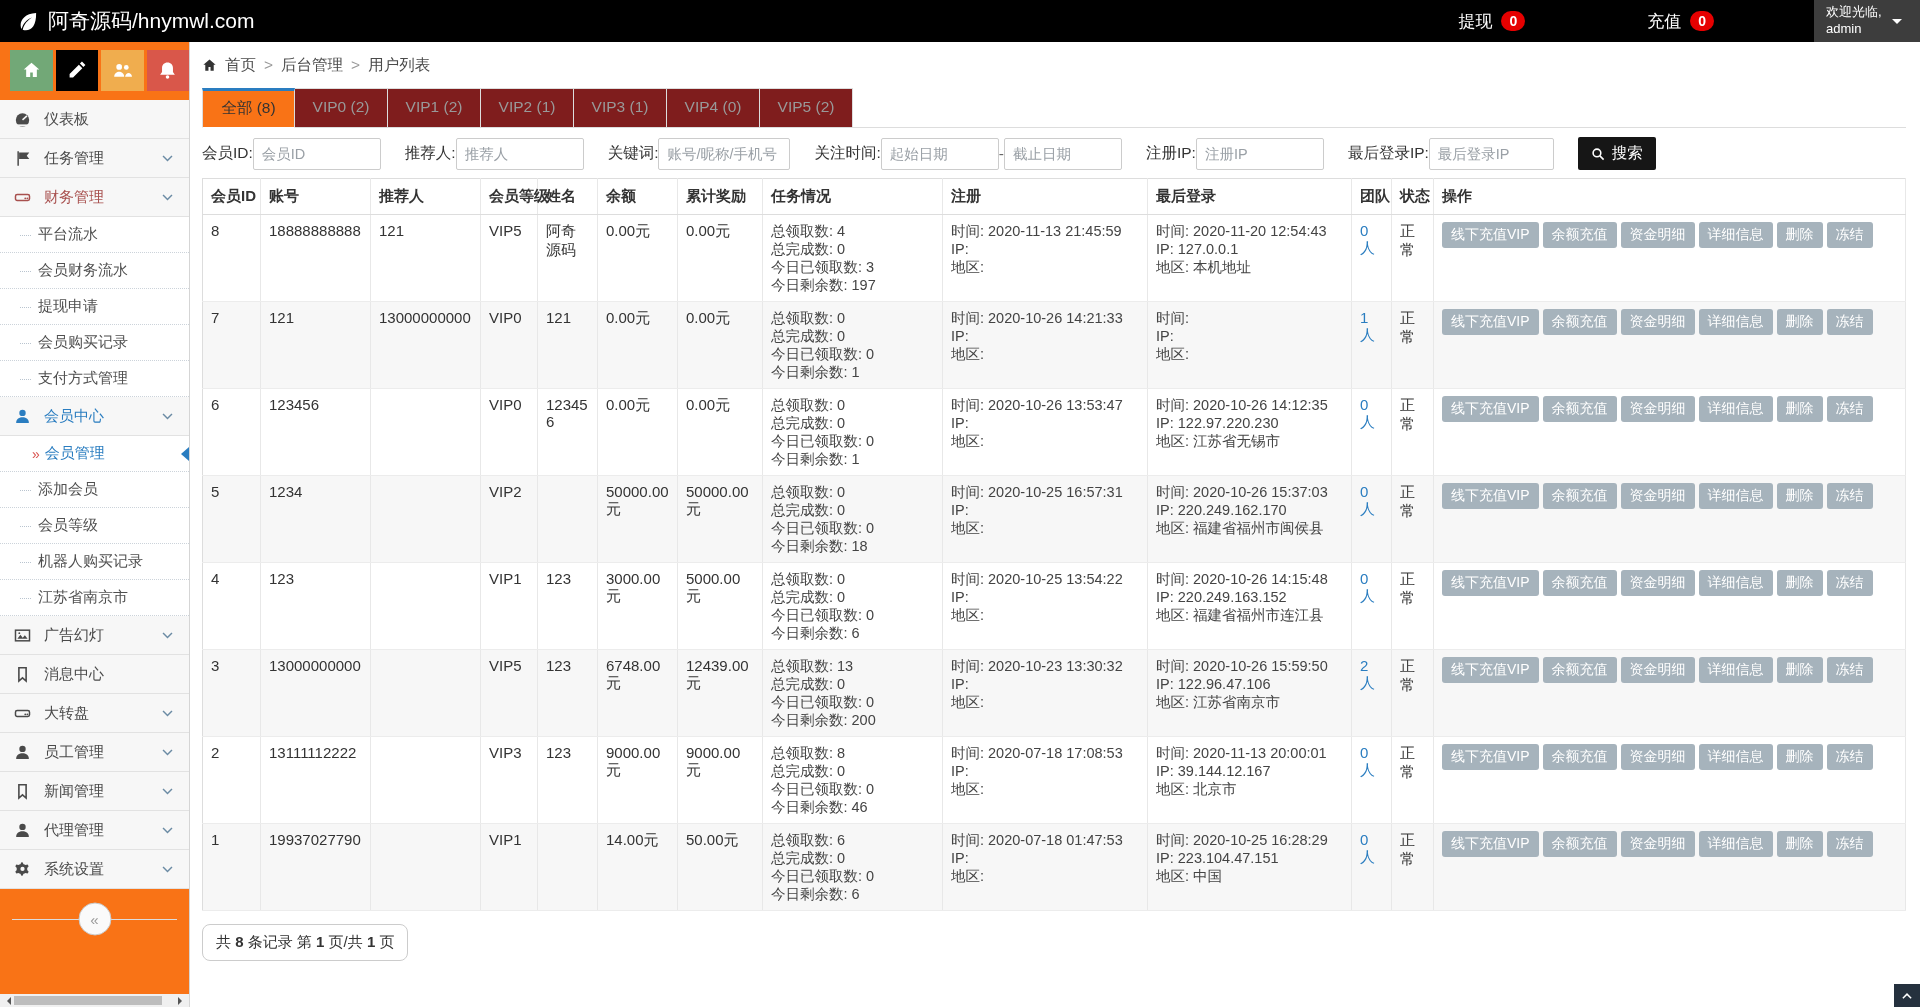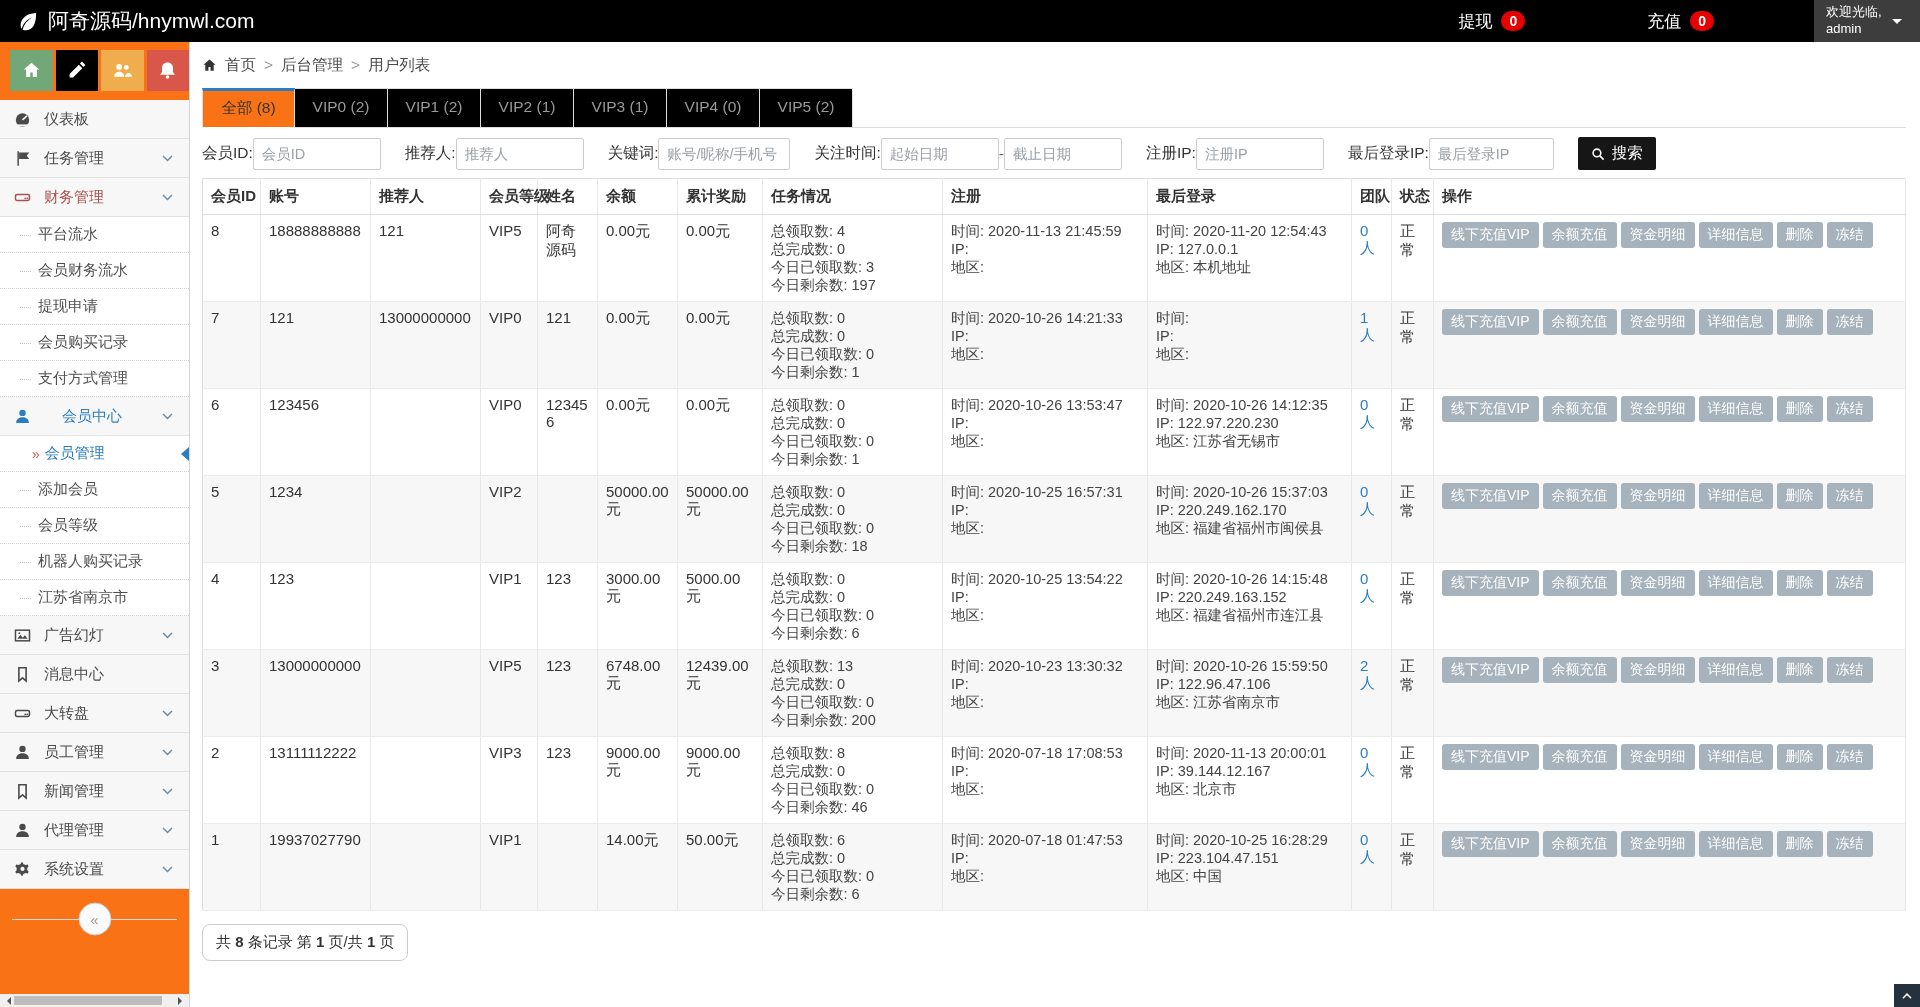--- a/index.html
+++ b/index.html
@@ -25,21 +25,21 @@
   .content { flex:1; background:#fff; padding:0 14px 0 12px; }
 
   
   .quick-icons { display:flex; gap:3px; padding:8px 0 9px 10px; }
   .qicon { width:44px; height:41px; display:flex; align-items:center; justify-content:center; color:#fff; cursor:pointer; }
   .qicon svg { width:19px; height:19px; }
   .menu-item { height:39px; display:flex; align-items:center; padding:0 16px 0 14px; background:#f7f7f7; border-bottom:1px solid #e2e2e2; color:#4a4a4a; font-size:15px; position:relative; cursor:pointer; }
   .menu-item svg.mi { width:17px; height:17px; margin-right:13px; flex-shrink:0; }
   .menu-item .chev { position:absolute; right:15px; width:13px; height:13px; color:#6b8ba4; }
   .menu-item.tone-red { color:#a8504e; }
-  .menu-item.tone-blue { color:#2a7dc0;gap:18px; }
+  .menu-item.tone-blue { color:#2a7dc0; }
   .submenu { background:#fff; position:relative; }
   .submenu::before { content:""; position:absolute; left:20px; top:0; bottom:0; border-left:1px dotted #b9c4cf; }
   .sub-item { height:36px; display:flex; align-items:center; padding-left:38px; font-size:15px; color:#4f4f4f; border-bottom:1px dotted #ccd3da; position:relative; cursor:pointer; background:#fff; }
   .sub-item::before { content:""; position:absolute; left:20px; top:50%; width:11px; border-top:1px dotted #b9c4cf; }
   .sub-item.active { color:#2a7dc0; padding-left:32px; }
   .sub-item.active::before { display:none; }
   .sub-item.active::after { content:""; position:absolute; right:0; top:50%; transform:translateY(-50%); border:7px solid transparent; border-right:8px solid #2a7dc0; }
   .arrow-red { color:#d9534f; font-size:14px; margin-right:5px; }
   .collapse-row { position:relative; height:36px; margin-top:12px; }
   .collapse-row::before { content:""; position:absolute; left:12px; right:12px; top:50%; border-top:1px solid #dcdcdc; }
@@ -50,21 +50,21 @@
   .sb-arrow.right { border-left-color:#555; margin-left:auto; }
   .sb-thumb { width:148px; height:9px; background:#bdbdbd; cursor:pointer; }
 
   
   .breadcrumb { height:46px; display:flex; align-items:center; gap:8px; font-size:15.5px; color:#4a4a4a; }
   .breadcrumb svg { width:15px; height:15px; color:#333; }
   .crumb-sep { color:#999; }
 
   
   .tabs { display:flex; border-bottom:1px solid #ddd; }
-  .tab { min-width:93px; text-align:center; padding:9px 14px 8px; font-size:15.5px; color:#999; background:#000000; border:1px solid #ddd; border-left:none; margin-bottom:-1px; cursor:pointer; white-space:nowrap; }
+  .tab { min-width:93px; text-align:center; padding:9px 14px 8px; font-size:15.5px; color:#999; background:#7f1d1d; border:1px solid #ddd; border-left:none; margin-bottom:-1px; cursor:pointer; white-space:nowrap; }
   .tab:first-child { border-left:1px solid #ddd; }
   .tab.active { background:#f97316; color:#333; border-top:3px solid #2a7dc0; border-bottom:1px solid #fff; padding-top:7px; }
 
   
   .filters { display:flex; align-items:center; padding:9px 0 8px; }
   .fgroup { display:flex; align-items:center; font-size:15.5px; color:#333; margin-right:24px; }
   .fgroup input { height:32px; border:1px solid #ccc; border-radius:2px; padding:0 8px; font-size:14.5px; color:#555; outline:none; }
   .fgroup input::placeholder { color:#9aa0a6; }
   .range-sep { color:#666; }
   .search-btn { height:33px; background:#161616; color:#fff; border:none; border-radius:2px; padding:0 13px; font-size:15.5px; display:flex; align-items:center; gap:7px; cursor:pointer; }

